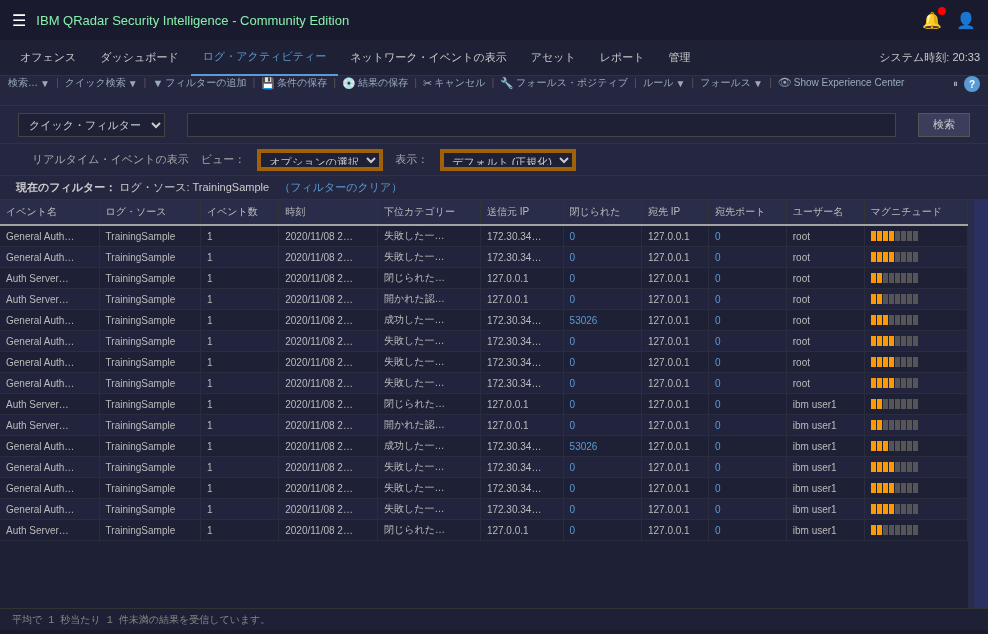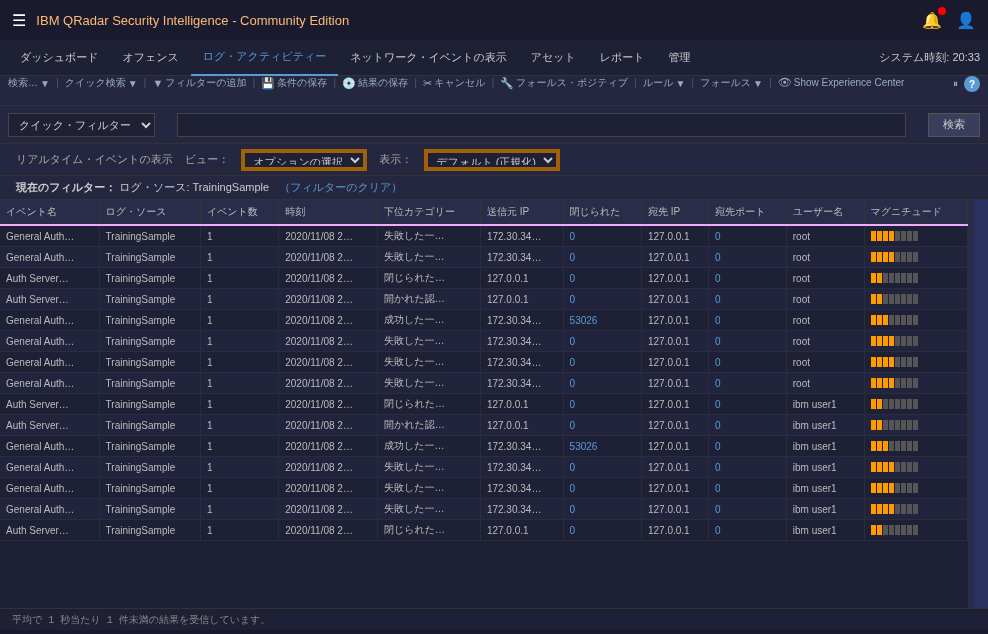--- a/index.html
+++ b/index.html
@@ -9,21 +9,21 @@
     .top-bar {
       background: #1a1a2e;
       color: #fff;
       display: flex;
       align-items: center;
       height: 40px;
       padding: 0 12px;
       gap: 10px;
     }
     .hamburger { font-size: 16px; cursor: pointer; color: #fff; }
-    .top-title { font-size: 13px; color: #fdba74; flex: 1; }
+    .top-title { font-size: 13px; color: #86efac; flex: 1; }
     .top-icons { display: flex; gap: 14px; align-items: center; }
     .top-icon { color: #fff; font-size: 16px; cursor: pointer; position: relative; }
     .notif-badge {
       position: absolute;
       top: -4px; right: -4px;
       background: red;
       border-radius: 50%;
       width: 8px; height: 8px;
       font-size: 7px;
     }
@@ -80,21 +80,21 @@
     }
     .toolbar-sep { color: #555; }
     .toolbar-icon { font-size: 11px; }
 
     
     .search-bar {
       background: #252740;
       display: flex;
       align-items: center;
       height: 38px;
-      padding: 0 8px;
+      padding: 0 18px;
       gap: 22px;
       border-bottom: 1px solid #333;
     }
     .search-select {
       background: #1e2035;
       color: #ccc;
       border: 1px solid #444;
       padding: 3px 6px;
       font-size: 11px;
       height: 24px;
@@ -118,21 +118,21 @@
       height: 24px;
       cursor: pointer;
     }
 
     
     .view-bar {
       background: #252740;
       display: flex;
       align-items: center;
       height: 32px;
-      padding: 0 16px;
+      padding: 0 32px;
       gap: 12px;
       border-bottom: 1px solid #333;
       font-size: 11px;
       color: #aaa;
     }
     .view-select {
       background: #1e2035;
       color: #ccc;
       border: 4px solid #a16207;
       padding: 2px 4px;
@@ -166,21 +166,21 @@
       font-size: 10px;
     }
     thead tr {
       background: #2a2d4a;
       color: #bbb;
     }
     thead th {
       padding: 5px 6px;
       text-align: left;
       border-right: 1px solid #333;
-      border-bottom: 2px solid #f0abfc;
+      border-bottom: 2px solid #a3a3a3;
       white-space: nowrap;
       cursor: pointer;
       font-weight: normal;
     }
     tbody tr {
       border-bottom: 1px solid #2a2d3e;
     }
     tbody tr:nth-child(odd) { background: #1e2035; }
     tbody tr:nth-child(even) { background: #22243d; }
     tbody td {
@@ -242,22 +242,22 @@
   <div class="top-icons">
     <span class="top-icon">
       🔔
       <span class="notif-badge"></span>
     </span>
     <span class="top-icon">👤</span>
   </div>
 </div>
 
 <div class="nav-bar">
+  <div class="nav-item">オフェンス</div>
   <div class="nav-item">ダッシュボード</div>
-  <div class="nav-item">オフェンス</div>
   <div class="nav-item active">ログ・アクティビティー</div>
   <div class="nav-item">ネットワーク・イベントの表示</div>
   <div class="nav-item">アセット</div>
   <div class="nav-item">レポート</div>
   <div class="nav-item">管理</div>
   <div class="nav-right">
     <span>システム時刻:</span>
     <span>20:33</span>
   </div>
 </div>

